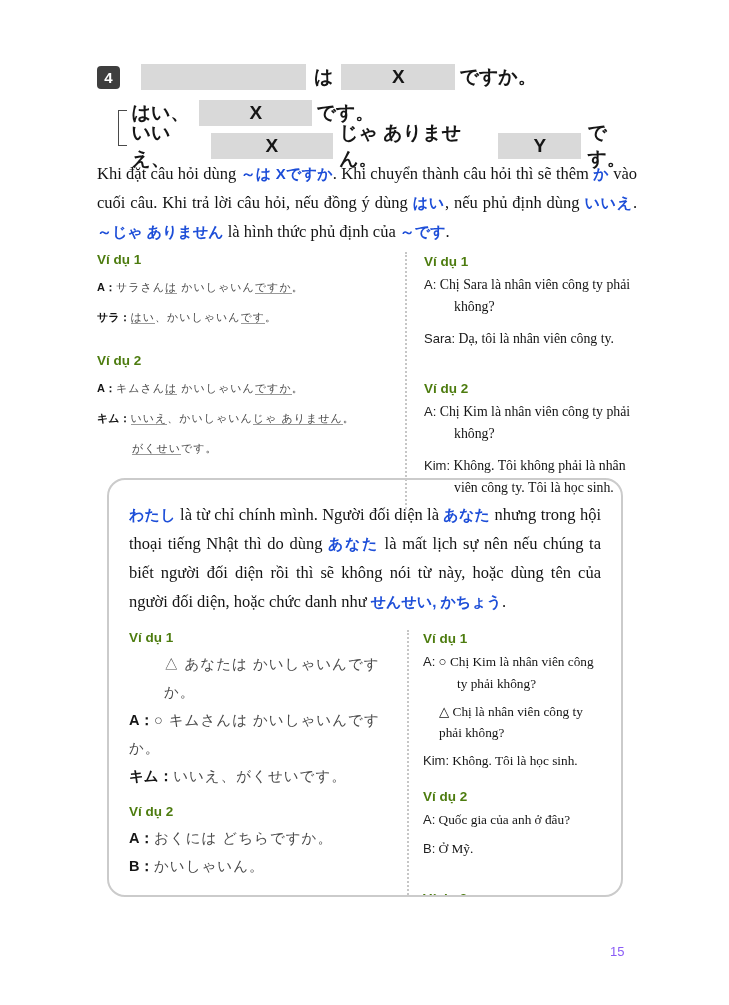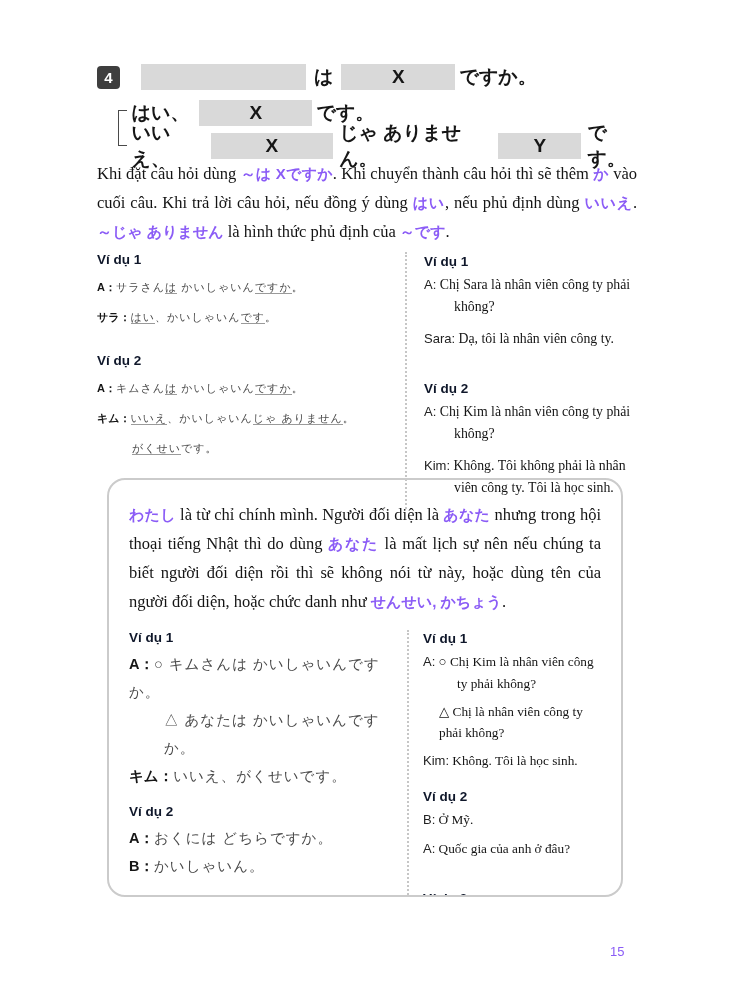--- a/index.html
+++ b/index.html
@@ -34,25 +34,25 @@
   }
   .h-rows { display:flex; flex-direction:column; gap:6px; }
   .h-row { display:flex; align-items:center; height:27px; }
 
   
   .intro {
     position:absolute; left:97px; top:159px; width:540px;
     font-size:16.5px; line-height:29px; text-align:justify; color:#141414;
   }
   .intro .jpb, .note-para .jpb {
-    font-family:"Liberation Sans", sans-serif; font-weight:700; font-size:15px; color:#8b5cf6;
-  }
-
-  
-  .ex-title { font:700 13.5px "Liberation Sans", sans-serif; color:#0f172a; margin-bottom:5px; }
+    font-family:"Liberation Sans", sans-serif; font-weight:700; font-size:15px; color:#1d4ed8;
+  }
+
+  
+  .ex-title { font:700 13.5px "Liberation Sans", sans-serif; color:#4d7c0f; margin-bottom:5px; }
   .jp-line { font-family:"Liberation Sans", sans-serif; font-size:11px; color:#4a4a4a; line-height:30px; letter-spacing:1px; }
   .jp-speaker { font-weight:700; color:#161616; letter-spacing:0; }
   .u { border-bottom:1px solid #9a9a9a; }
   .jp-indent { padding-left:35px; }
   .vn-line { font-size:13.8px; line-height:1.58; color:#141414; padding-left:30px; text-indent:-30px; margin-bottom:10px; }
   .vn-speaker { font-family:"Liberation Sans", sans-serif; font-size:13px; color:#222; }
 
   .ex-main { position:absolute; left:97px; top:252px; width:537px; display:flex; }
   .ex-col-left { width:308px; }
   .ex-divider { border-left:2px dotted #c6c6c6; }
@@ -151,22 +151,22 @@
   </div>
 
   <div class="note-box">
     <p class="note-para"><span class="jpb">わたし</span><span> là từ chỉ chính mình. Người đối diện là </span><span class="jpb">あなた</span><span> nhưng trong hội thoại tiếng Nhật thì do dùng </span><span class="jpb">あなた</span><span> là mất lịch sự nên nếu chúng ta biết người đối diện rồi thì sẽ không nói từ này, hoặc dùng tên của người đối diện, hoặc chức danh như </span><span class="jpb">せんせい, かちょう</span><span>.</span></p>
 
     <div class="note-ex">
       <div class="note-left">
 
         <div class="ex-group">
           <div class="ex-title">Ví dụ 1</div>
+          <div class="jp-line jp-indent"><span>△  あなたは かいしゃいんですか。</span></div>
           <div class="jp-line"><span class="jp-speaker">A：</span><span>○  キムさんは かいしゃいんですか。</span></div>
-          <div class="jp-line jp-indent"><span>△  あなたは かいしゃいんですか。</span></div>
           <div class="jp-line"><span class="jp-speaker">キム：</span><span>いいえ、がくせいです。</span></div>
         </div>
 
         <div class="ex-group">
           <div class="ex-title">Ví dụ 2</div>
           <div class="jp-line"><span class="jp-speaker">A：</span><span>おくには どちらですか。</span></div>
           <div class="jp-line"><span class="jp-speaker">B：</span><span>かいしゃいん。</span></div>
         </div>
 
         <div class="ex-group">
@@ -180,22 +180,22 @@
 
         <div class="ex-group">
           <div class="ex-title">Ví dụ 1</div>
           <div class="vn-line vn-hang"><span class="vn-speaker">A:</span><span> ○ Chị Kim là nhân viên công ty phải không?</span></div>
           <div class="vn-line vn-tri"><span>△ Chị là nhân viên công ty phải không?</span></div>
           <div class="vn-line"><span class="vn-speaker">Kim:</span><span> Không. Tôi là học sinh.</span></div>
         </div>
 
         <div class="ex-group" style="margin-top:18px;">
           <div class="ex-title">Ví dụ 2</div>
+          <div class="vn-line"><span class="vn-speaker">A:</span><span> Quốc gia của anh ở đâu?</span></div>
           <div class="vn-line"><span class="vn-speaker">B:</span><span> Ở Mỹ.</span></div>
-          <div class="vn-line"><span class="vn-speaker">A:</span><span> Quốc gia của anh ở đâu?</span></div>
         </div>
 
         <div class="ex-group" style="margin-top:32px;">
           <div class="ex-title">Ví dụ 3</div>
 
         </div>
 
       </div>
     </div>
   </div>

